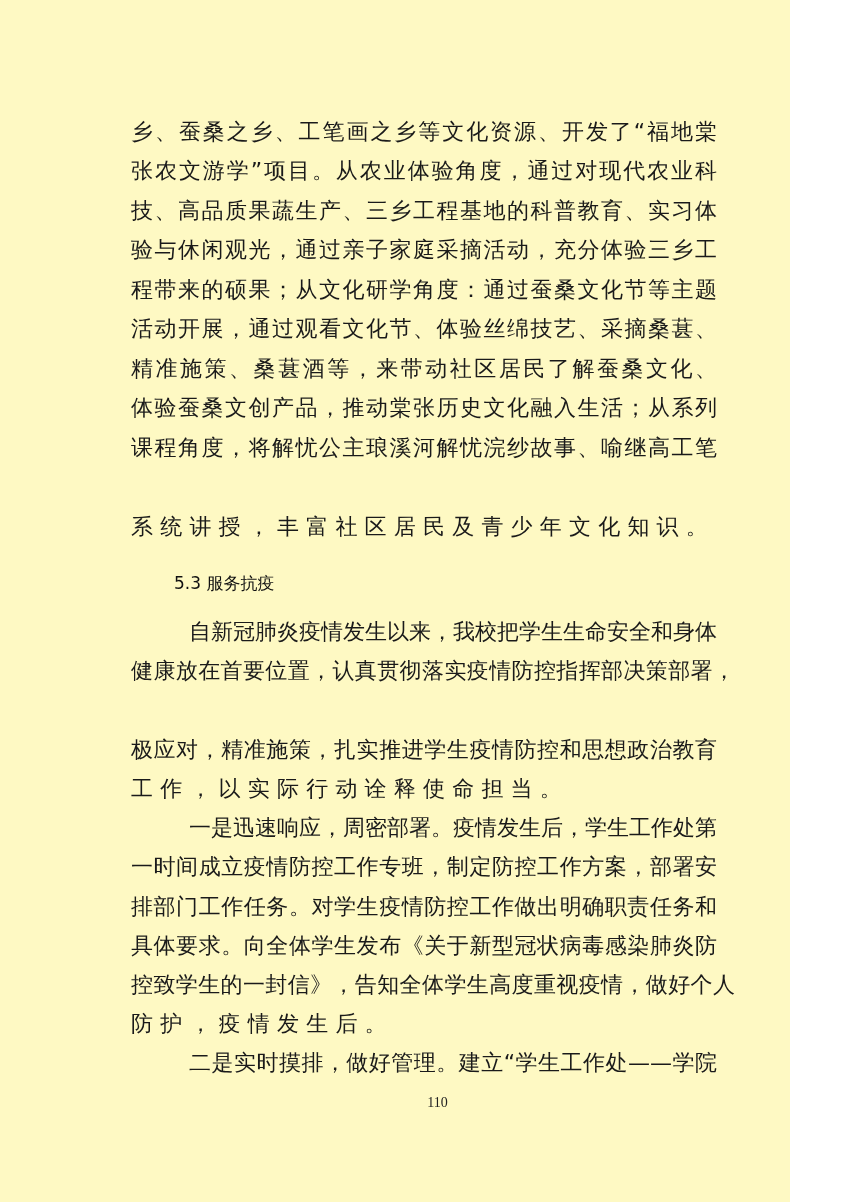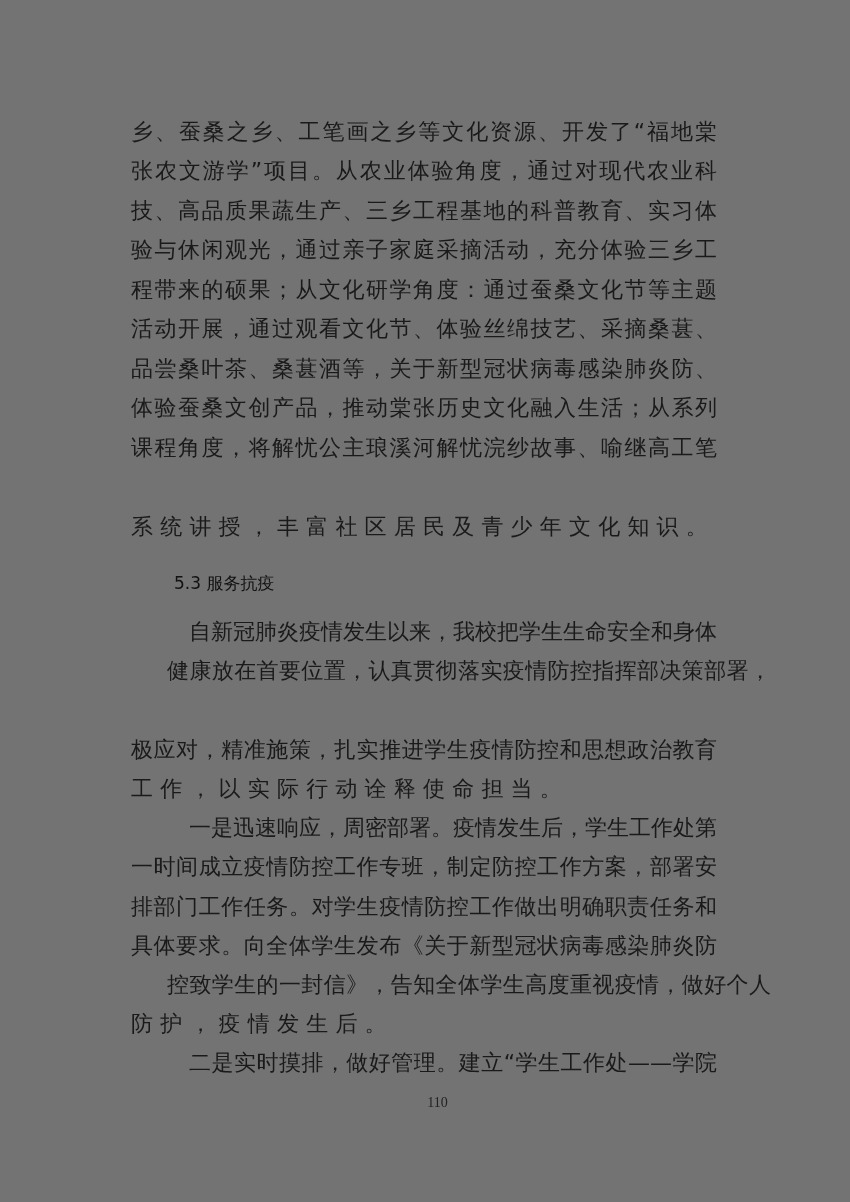--- a/index.html
+++ b/index.html
@@ -1,34 +1,34 @@
 <!DOCTYPE html>
 <html><head>
 <meta charset="utf-8">
 <style>
   html, body { margin: 0; padding: 0; background: #ffffff; }
   body { width: 850px; height: 1202px; position: relative; overflow: hidden; }
-  .page { position: absolute; left: 0; top: 0; width: 850px; height: 1202px; background: #737373; }
+  .page { position: absolute; left: 0; top: 0; width: 790px; height: 1202px; background: #fef9c3; }
   .line {
     position: absolute;
     left: 131px;
     width: 586px;
     height: 30px;
     line-height: 30px;
     font-family: "DejaVu Sans", sans-serif;
     font-size: 22px;
     color: #1a1a1a;
     white-space: nowrap;
     text-align: justify;
     text-align-last: justify;
     letter-spacing: 0;
   }
   .line.last { text-align-last: left; letter-spacing: 7.2px; }
   .line.indent { left: 189px; width: 528px; }
-  .line.over { width: 604px; margin-left: 36px; }
+  .line.over { width: 604px; }
   .heading {
     position: absolute;
     left: 174px;
     top: 568px;
     height: 30px;
     line-height: 30px;
     font-family: "DejaVu Sans", sans-serif;
     font-size: 17px;
     font-weight: normal;
     color: #111;
@@ -48,21 +48,21 @@
 <body>
 
 <div class="page">
 
   <div class="line" style="top:117px">乡、蚕桑之乡、工笔画之乡等文化资源、开发了“福地棠</div>
   <div class="line" style="top:156px">张农文游学”项目。从农业体验角度，通过对现代农业科</div>
   <div class="line" style="top:196px">技、高品质果蔬生产、三乡工程基地的科普教育、实习体</div>
   <div class="line" style="top:235px">验与休闲观光，通过亲子家庭采摘活动，充分体验三乡工</div>
   <div class="line" style="top:275px">程带来的硕果；从文化研学角度：通过蚕桑文化节等主题</div>
   <div class="line" style="top:314px">活动开展，通过观看文化节、体验丝绵技艺、采摘桑葚、</div>
-  <div class="line" style="top:354px">品尝桑叶茶、桑葚酒等，关于新型冠状病毒感染肺炎防、</div>
+  <div class="line" style="top:354px">精准施策、桑葚酒等，来带动社区居民了解蚕桑文化、</div>
   <div class="line" style="top:393px">体验蚕桑文创产品，推动棠张历史文化融入生活；从系列</div>
   <div class="line" style="top:433px">课程角度，将解忧公主琅溪河解忧浣纱故事、喻继高工笔</div>
   <div class="line last" style="top:512px">系统讲授，丰富社区居民及青少年文化知识。</div>
 
   <div class="heading">5.3 服务抗疫</div>
 
   <div class="line indent" style="top:617px">自新冠肺炎疫情发生以来，我校把学生生命安全和身体</div>
   <div class="line over" style="top:656px">健康放在首要位置，认真贯彻落实疫情防控指挥部决策部署，</div>
   <div class="line" style="top:735px">极应对，精准施策，扎实推进学生疫情防控和思想政治教育</div>
   <div class="line last" style="top:774px">工作，以实际行动诠释使命担当。</div>

